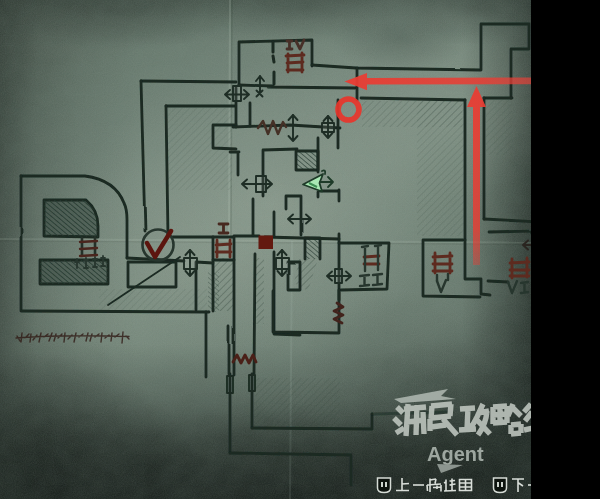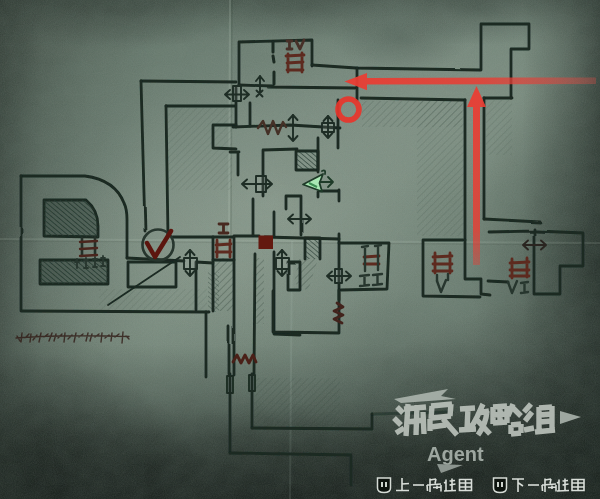--- a/index.html
+++ b/index.html
@@ -1,16 +1,16 @@
 <!DOCTYPE html>
 <html><head>
 <meta charset="utf-8">
 <style>
 html,body{margin:0;padding:0;background:#000;}
-#stage{position:relative;width:600px;height:499px;overflow:hidden;
+#stage{position:relative;width:531px;height:499px;overflow:hidden;
  font-family:"Liberation Sans", sans-serif;
  background:
   radial-gradient(ellipse 160px 55px at 120px 12px, rgba(24,33,28,0.30), rgba(24,33,28,0) 72%),
   radial-gradient(ellipse 140px 45px at 300px 8px, rgba(24,33,28,0.22), rgba(24,33,28,0) 72%),
   radial-gradient(ellipse 120px 50px at 478px 10px, rgba(24,33,28,0.22), rgba(24,33,28,0) 72%),
   radial-gradient(ellipse 100px 50px at 400px 38px, rgba(40,52,45,0.35), rgba(40,52,45,0) 70%),
   radial-gradient(ellipse 240px 180px at 268px 205px, rgba(168,181,168,0.33), rgba(168,181,168,0) 78%),
   radial-gradient(ellipse 200px 150px at 180px 262px, rgba(150,164,150,0.26), rgba(150,164,150,0) 75%),
   radial-gradient(ellipse 190px 120px at 420px 115px, rgba(150,164,152,0.30), rgba(150,164,152,0) 75%),
   radial-gradient(ellipse 230px 190px at 320px 295px, rgba(140,154,142,0.15), rgba(140,154,142,0) 75%),

